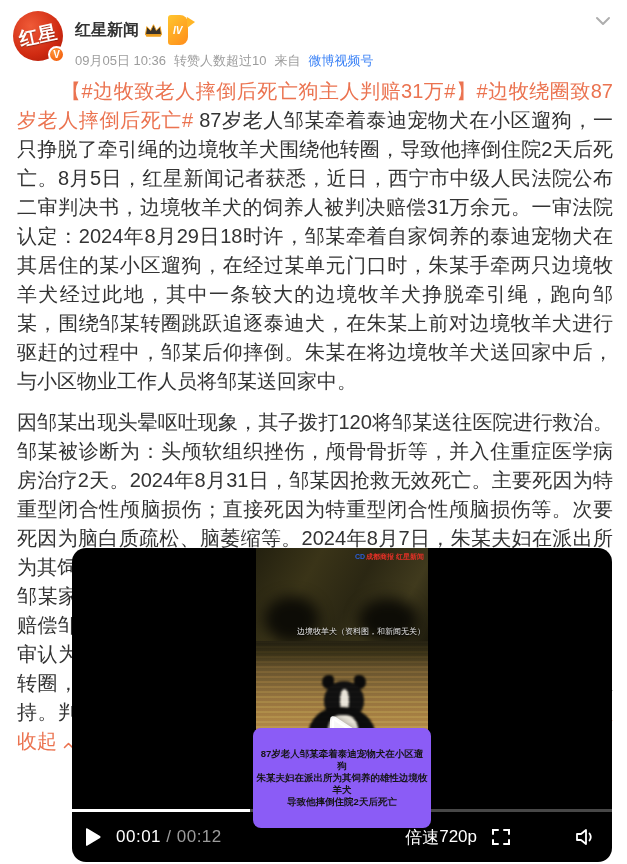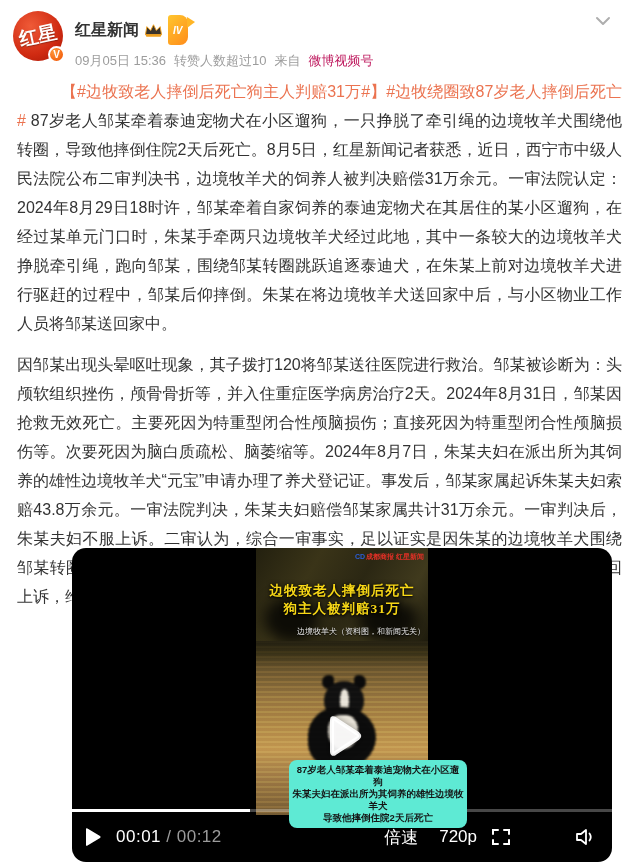--- a/index.html
+++ b/index.html
@@ -21,25 +21,25 @@
   .hd-text { margin-left:62px; padding-top:4px; }
   .name-row { display:flex; align-items:center; gap:5px; }
   .uname { font-size:16px; font-weight:bold; color:#333; }
   .crown { width:19px; height:16px; display:inline-block; }
   .lvl { display:inline-flex; align-items:center; height:30px; padding:0 6px 0 5px; border-radius:3px 8px 8px 3px;
          background:linear-gradient(135deg,#ffc62e,#ff8c1a); color:#fff; font-size:10px;
          font-style:italic; font-weight:900; position:relative; }
   .lvl::after { content:""; position:absolute; right:-7px; top:2px; border-left:8px solid #ffb526;
                 border-top:5px solid transparent; border-bottom:6px solid transparent; }
   .meta { margin-top:7px; font-size:13px; color:#9c9c9c; display:flex; gap:8px; }
-  .meta a { color:#be185d; text-decoration:none; }
+  .meta a { color:#3b82f6; text-decoration:none; }
   .fold { position:absolute; right:15px; top:12px; width:18px; height:18px; color:#aeaeae; cursor:pointer; }
 
   
-  .content { padding:10px 5px 0 17px; font-size:16px; line-height:29px; color:#333;
+  .content { padding:10px 14px 0 17px; font-size:20px; line-height:29px; color:#333;
              text-align:justify; }
   .para.first { text-indent:44px; }
   .para + .para { margin-top:12px; }
   .tag, .lnk { color:#eb7350; text-decoration:none; cursor:pointer; }
   .lnk { white-space:nowrap; }
   .lnk svg { vertical-align:-2px; margin-right:1px; }
 
   
   .player { position:absolute; left:72px; top:548px; width:540px; height:314px;
             background:#000; border-radius:14px; overflow:hidden; }
@@ -79,36 +79,36 @@
                 border-radius:50% 50% 60% 60%; }
   .dog .leg { position:absolute; left:18px; top:84px; width:10px; height:26px; background:#0c0c0c;
               border-radius:4px; transform:rotate(14deg); }
   .dog .leg2 { left:58px; transform:rotate(-16deg); }
 
   .big-play { position:absolute; left:50%; top:162px; transform:translateX(-50%); width:52px; height:52px;
               background:transparent; border:none; cursor:pointer; }
   .big-play svg { filter:drop-shadow(0 1px 4px rgba(0,0,0,.5)); }
 
   .subbox { position:absolute; left:50%; transform:translateX(-50%); bottom:34px; width:178px;
-            background:#5eead4; border-radius:8px; padding:4px 3px; text-align:center;
-            font-size:9.5px; line-height:12px; font-weight:bold; color:#151515; z-index:4;margin-left:36px; }
+            background:#8b5cf6; border-radius:8px; padding:20px 3px; text-align:center;
+            font-size:9.5px; line-height:12px; font-weight:bold; color:#151515; z-index:4; }
 
   .progress { position:absolute; left:0; right:0; bottom:50px; height:3px;
               background:rgba(255,255,255,.28); z-index:2; cursor:pointer; }
   .progress .played { height:100%; width:33%; background:#ffffff; }
 
   .controls { position:absolute; left:0; right:0; bottom:0; height:50px; display:flex;
               align-items:center; padding:0 16px 0 12px; color:#fff; z-index:3; }
   .ctl-btn { background:none; border:none; color:#fff; cursor:pointer; display:flex;
              align-items:center; font-size:17px; font-family:inherit; }
   .time { margin-left:14px; font-size:17px; letter-spacing:.5px; }
   .time .cur { color:#fff; }
   .time .dur { color:#9b9b9b; }
   .spacer { flex:1; }
-  .speed { margin-right:21px; }
+  .speed { }
   .quality { margin-right:14px; }
   .fs { margin-right:63px; }
 </style>
 </head>
 <body>
 
 <div class="post">
 
   <div class="hdr">
     <div class="avatar">
@@ -118,21 +118,21 @@
     <div class="hd-text">
       <div class="name-row">
         <span class="uname">红星新闻</span>
         <svg class="crown" viewBox="0 0 20 16">
           <path d="M1.5 13 L3 4.5 L7 8.5 L10 2.5 L13 8.5 L17 4.5 L18.5 13 Z" fill="#3a332a" stroke="#f0a01e" stroke-width="1"></path>
           <rect x="2" y="12.5" width="16" height="2.5" rx="1" fill="#f0a01e"></rect>
         </svg>
         <span class="lvl">IV</span>
       </div>
       <div class="meta">
-        <span>09月05日 15:36</span>
+        <span>09月05日 10:36</span>
         <span>转赞人数超过10</span>
         <span>来自</span>
         <a>微博视频号</a>
       </div>
     </div>
     <svg class="fold" viewBox="0 0 18 18">
       <path d="M3 6 L9 12 L15 6" fill="none" stroke="currentColor" stroke-width="2" stroke-linecap="round" stroke-linejoin="round"></path>
     </svg>
   </div>
 
@@ -152,24 +152,20 @@
     </p>
   </div>
 
   <div class="player">
 
     <div class="vframe">
       <div class="blur-top">
         <div class="blob b1"></div>
           <div class="blob b2"></div>
         <div class="vlogo"><span class="mk">CD</span><span>成都商报 红星新闻</span></div>
-        <div class="vtitle">
-          <div>边牧致老人摔倒后死亡</div>
-          <div>狗主人被判赔31万</div>
-        </div>
         <div class="vcaption">边境牧羊犬（资料图，和新闻无关）</div>
       </div>
       <div class="field">
         <div class="dog">
           <span class="ear1"></span>
             <span class="ear2"></span>
           <span class="head"></span>
             <span class="blaze"></span>
           <span class="body"></span>
             <span class="chest"></span>

